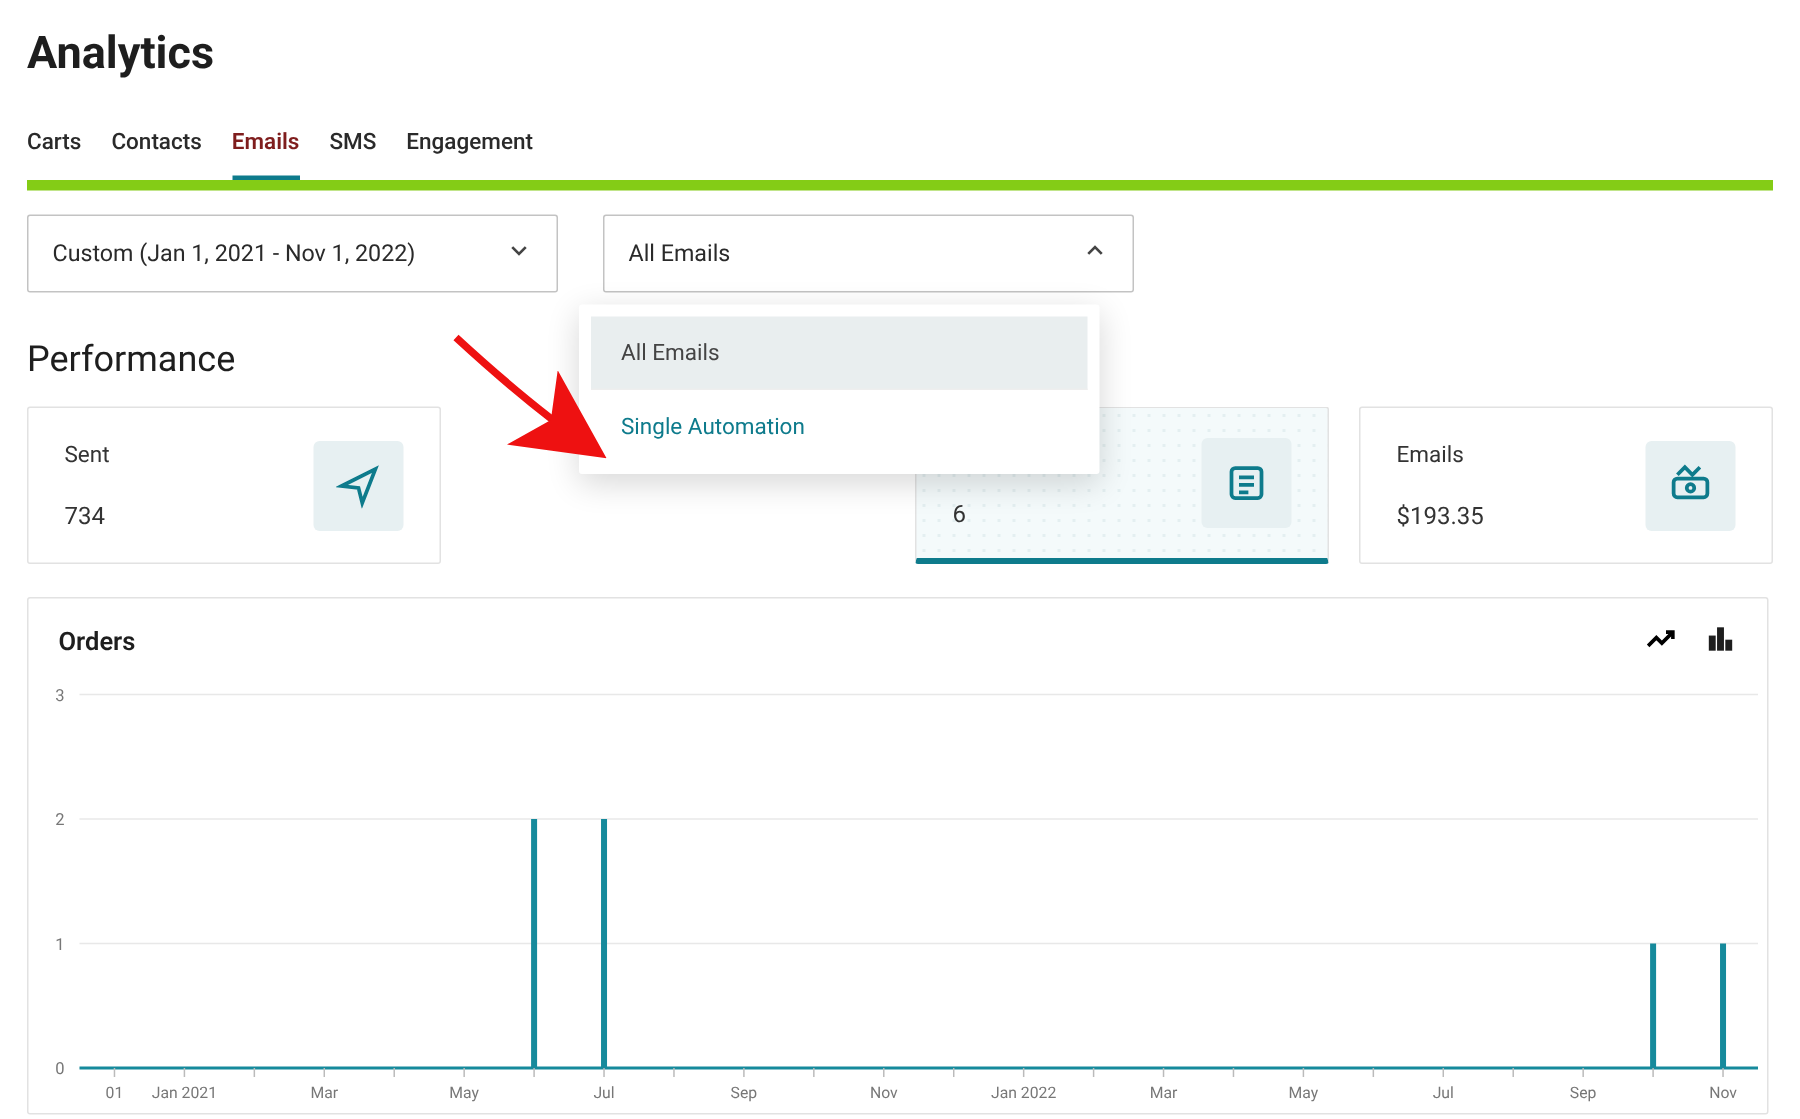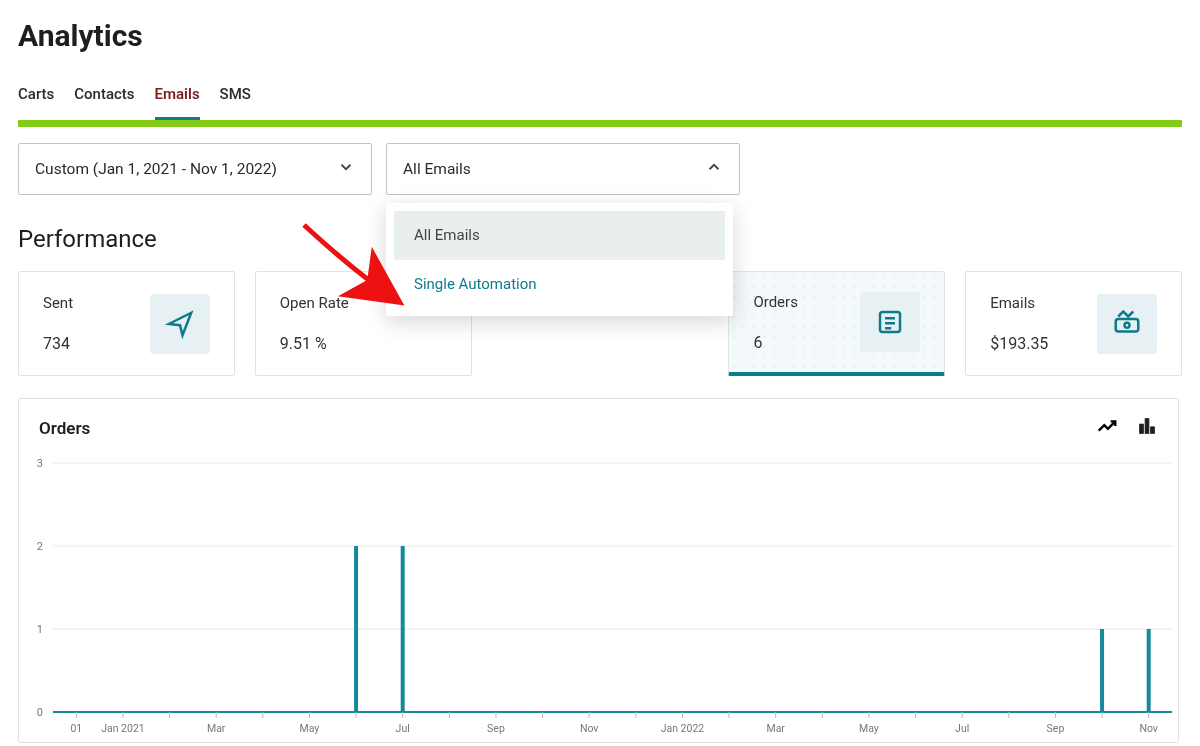--- a/index.html
+++ b/index.html
@@ -31,21 +31,21 @@
     border-bottom: 3px solid transparent;
     font-weight: 500;
   }
   .tab.active {
     color: #7f1d1d;
     border-bottom-color: #0e7b8c;
     font-weight: 600;
   }
   .filters {
     display: flex;
-    gap: 14px;
+    gap: 30px;
     margin-bottom: 30px;
     position: relative;
   }
   .select-box {
     border: 1px solid #c3c3c3;
     border-radius: 2px;
     padding: 14px 16px;
     width: 354px;
     display: flex;
     justify-content: space-between;
@@ -136,20 +136,21 @@
 <body>
 
 <div class="page">
   <h1 class="title">Analytics</h1>
 
   <div class="tabs">
     <div class="tab">Carts</div>
     <div class="tab">Contacts</div>
     <div class="tab active">Emails</div>
     <div class="tab">SMS</div>
+    <div class="tab">Engagement</div>
   </div>
 
   <div class="filters">
     <div class="select-box">
       <span>Custom (Jan 1, 2021 - Nov 1, 2022)</span>
       <span class="chev">
         <svg width="18" height="18" viewBox="0 0 24 24" fill="none" stroke="currentColor" stroke-width="2.4">
             <polyline points="6 9 12 15 18 9"></polyline>
           </svg>
       </span>
@@ -186,26 +187,20 @@
         <div class="label">Sent</div>
         <div class="value">734</div>
       </div>
       <div class="icon-badge">
         <svg viewBox="0 0 24 24">
             <path d="M3 12 L21 3 L14 21 L12 13 Z"></path>
           </svg>
       </div>
     </div>
 
-    <div class="card">
-      <div>
-        <div class="label">Open Rate</div>
-        <div class="value">9.51 %</div>
-      </div>
-    </div>
 
     <div class="card" style="visibility:hidden">
       <div>
         <div class="label">Click Rate</div>
         <div class="value"></div>
       </div>
     </div>
 
     <div class="card active">
       <div>

